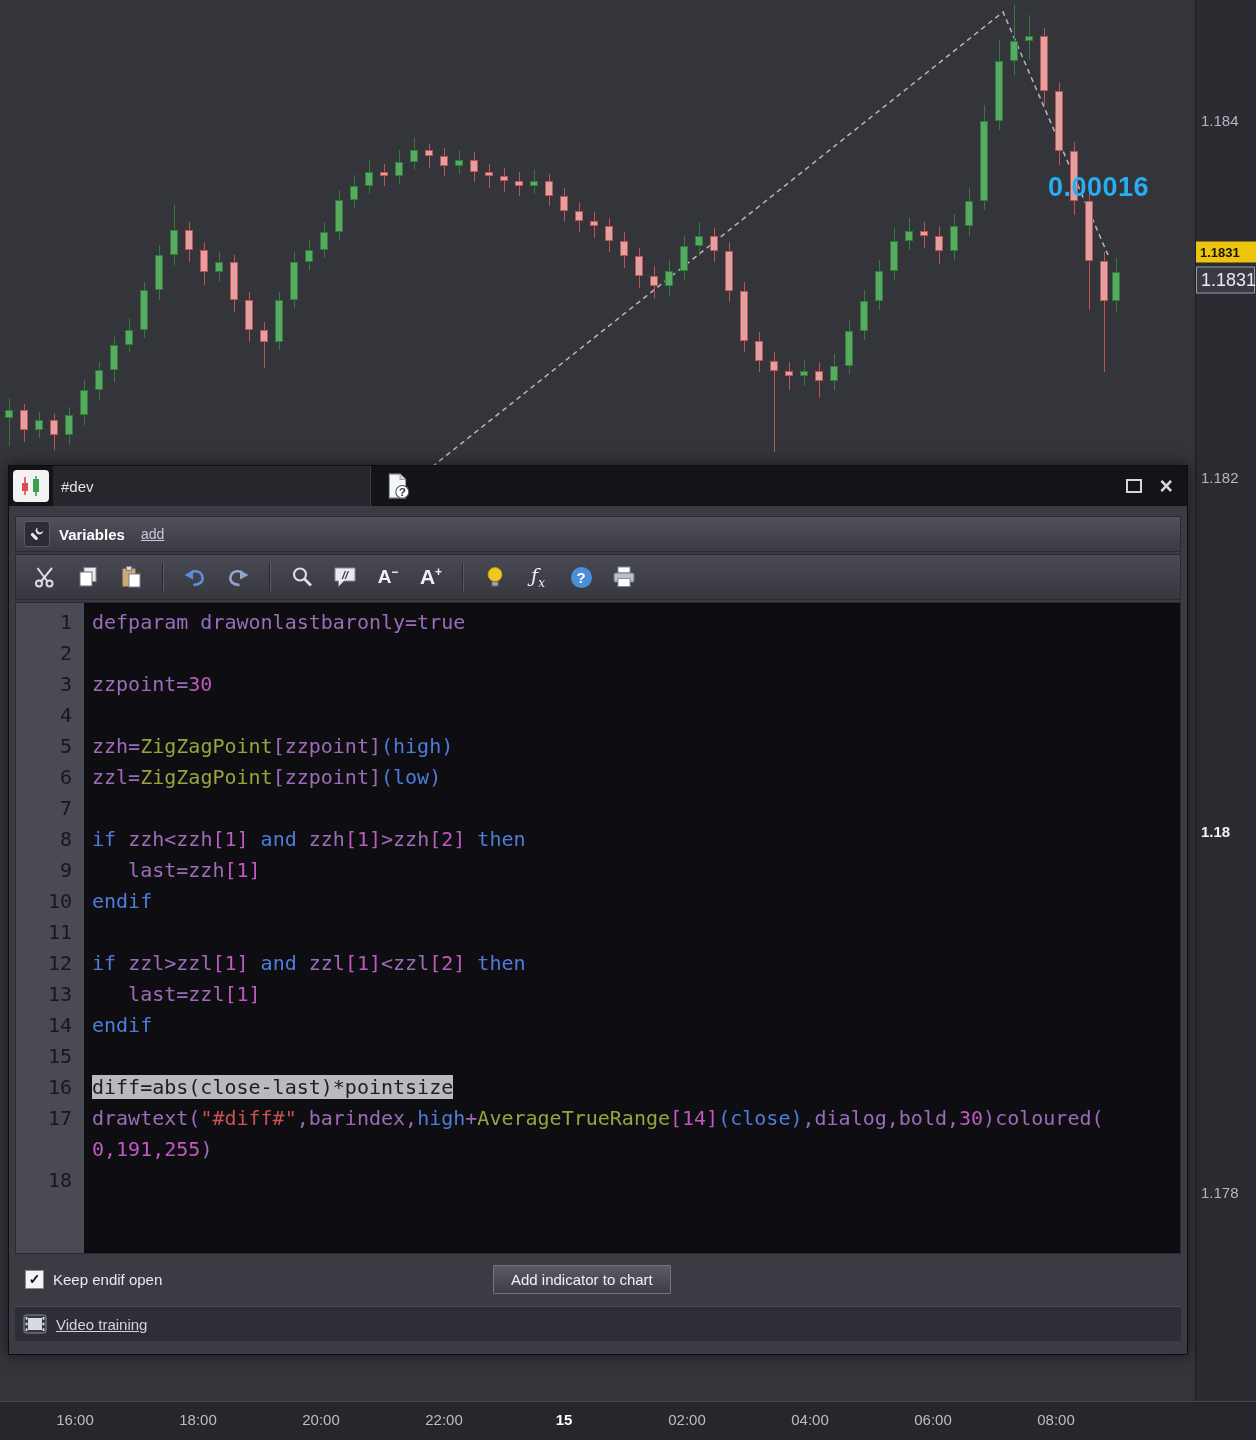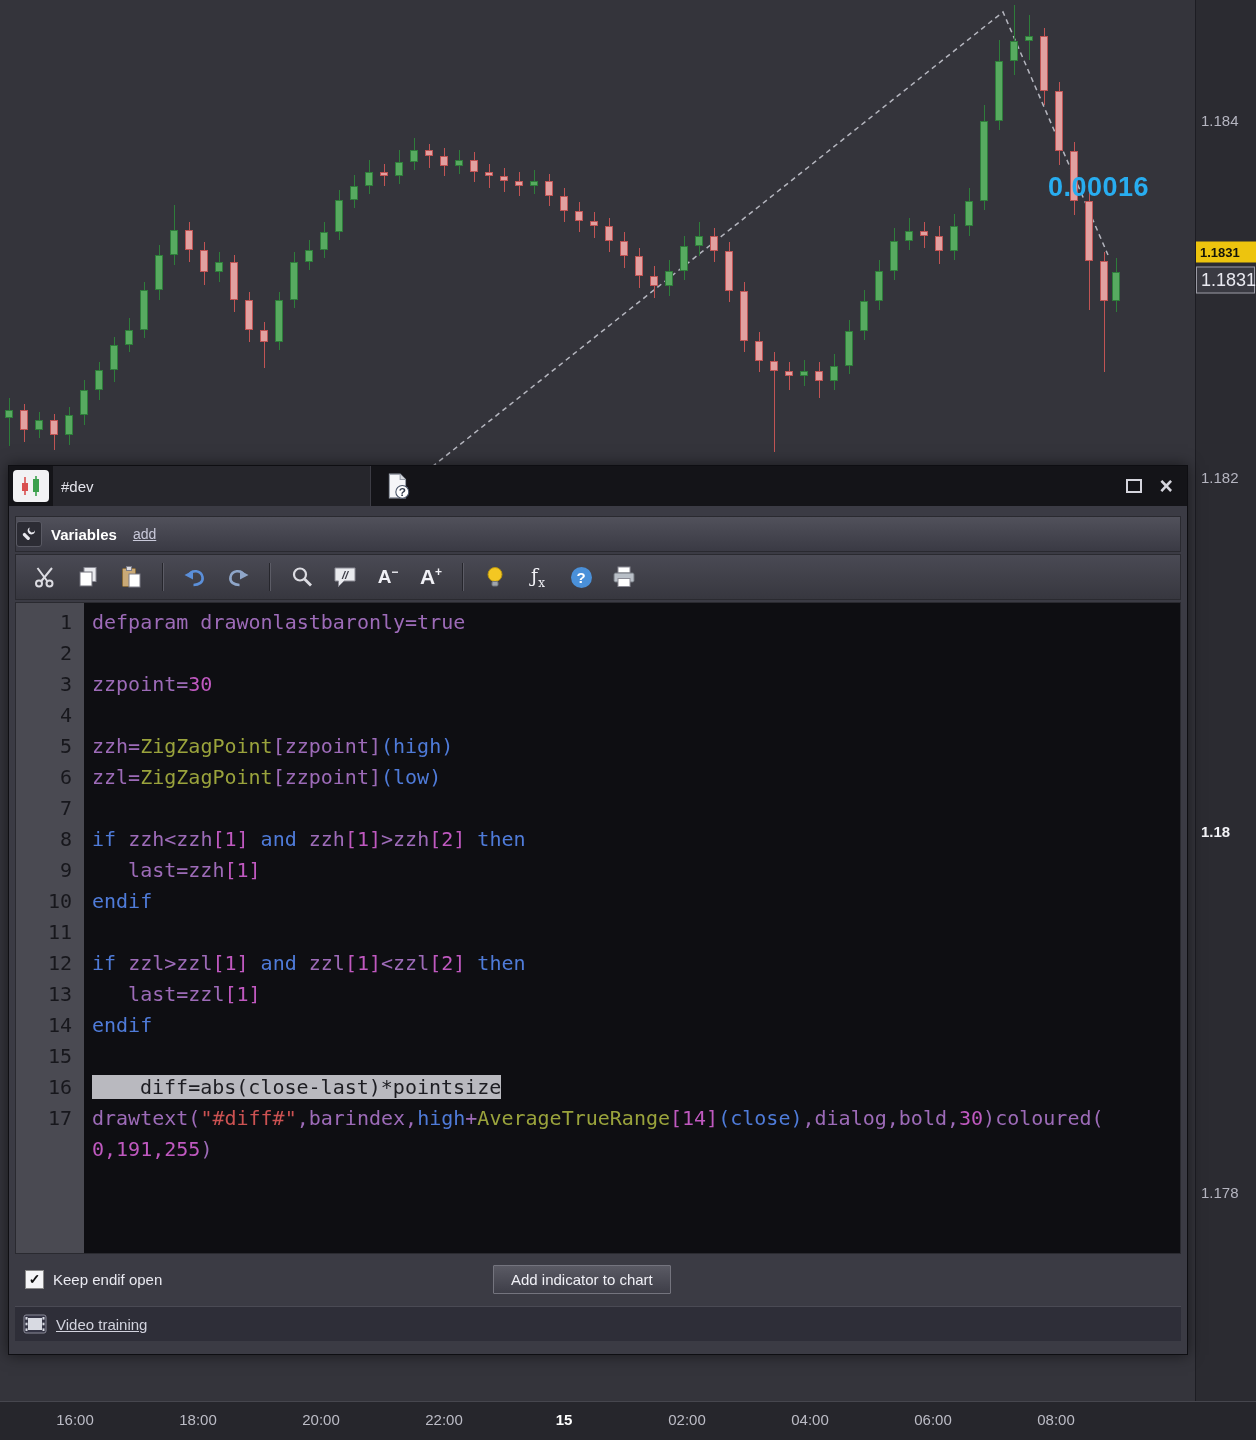--- a/index.html
+++ b/index.html
@@ -45,53 +45,53 @@
   .tab{height:40px;width:318px;margin-left:4px;background:#26262c;border-right:1px solid #3c3c44;
     display:flex;align-items:center;padding-left:8px;color:#e2e2ea;font-size:15px;box-sizing:border-box;}
   .docicon{margin-left:12px;display:flex;align-items:center;}
   .winbtns{position:absolute;right:14px;display:flex;gap:18px;align-items:center;height:100%;}
   .wb-min{width:13px;height:3px;background:#d5d5dd;align-self:center;margin-top:10px;}
   .wb-max{width:12px;height:10px;border:2px solid #d5d5dd;}
   .wb-close{color:#d5d5dd;font-size:23px;font-weight:bold;line-height:22px;}
   .winbtns>span{cursor:pointer;}
   
   .varbar{margin:10px 6px 0 6px;height:36px;background:linear-gradient(#51515b,#3a3a44);
-    border:1px solid #2a2a30;display:flex;align-items:center;box-sizing:border-box;}
+    border:1px solid #2a2a30;display:flex;align-items:center;padding-left:8px;box-sizing:border-box;}
   .wrenchbox{width:24px;height:24px;background:#2c2c34;border:1px solid #5a5a64;border-radius:3px;
     display:flex;align-items:center;justify-content:center;}
   .vtitle{color:#ffffff;font-weight:bold;font-size:15px;margin-left:9px;}
   .addlink{color:#c9c9da;font-size:14px;margin-left:16px;text-decoration:underline;cursor:pointer;}
   
   .toolbar{margin:2px 6px 0 6px;height:46px;background:linear-gradient(#4a4a54,#37373f);
     border:1px solid #2a2a30;display:flex;align-items:center;padding-left:10px;gap:5px;box-sizing:border-box;}
   .tbtn{width:38px;height:34px;display:flex;align-items:center;justify-content:center;cursor:pointer;}
   .tsep{width:1px;height:28px;background:#26262c;border-right:1px solid #5c5c66;margin:0 7px;}
   .afont{color:#f0f0f5;font-weight:bold;font-size:19px;}
   .asup{font-size:12px;vertical-align:super;}
   .helpicon{display:inline-block;width:21px;height:21px;border-radius:50%;background:#4a90d9;
     color:#fff;font-weight:bold;text-align:center;line-height:21px;font-size:15px;}
-  .fxicon{color:#f0f0f5;font-size:19px;font-family:"DejaVu Serif",serif;}
+  .fxicon{color:#f0f0f5;font-style:italic;font-size:19px;font-family:"DejaVu Serif",serif;}
   .fsub{font-size:12px;vertical-align:sub;}
   
   .code{
     position:relative;margin:2px 6px 0 6px;height:652px;box-sizing:border-box;
     background:linear-gradient(to right,#4a4a52 0,#4a4a52 68px,#0e0e12 68px);
     border:1px solid #2a2a30;font-family:"DejaVu Sans Mono",monospace;
     font-size:20px;line-height:31px;overflow:hidden;padding-top:4px;cursor:text;
   }
   .crow{display:flex;}
   .lnum{width:56px;flex:none;text-align:right;padding-right:12px;color:#17171c;}
   .ltext{white-space:pre;padding-left:8px;color:#bfbfc9;}
   .tok-v{color:#9d6bb8;}
   .tok-k{color:#4f7bd9;margin-top:45px;}
   .tok-f{color:#9aa33c;}
   .tok-n{color:#c059c0;}
   .tok-s{color:#cc5252;}
   .tok-p{color:#bfbfc9;}
-  .selbg{background:#b9b9bf;padding-left:48px;}
+  .selbg{background:#b9b9bf;}
   .selbg span{color:#1d1d22;}
   
   .bottombar{margin-top:6px;height:38px;display:flex;align-items:center;position:relative;padding-left:16px;}
   .checkbox{width:17px;height:17px;background:#f5f5f7;border:1px solid #888;display:flex;
     align-items:center;justify-content:center;font-size:14px;color:#111;font-weight:bold;cursor:pointer;}
   .cblabel{color:#e9e9f0;font-size:15px;margin-left:9px;}
   .addind{position:absolute;left:484px;height:29px;padding:0 17px;
     background:linear-gradient(#5a5a64,#3e3e48);border:1px solid #74747e;color:#f0f0f6;
     font-size:15px;font-family:"Liberation Sans",sans-serif;border-radius:1px;cursor:pointer;}
   .videorow{margin:8px 6px 0 6px;height:34px;background:#2e2e38;border-top:1px solid #4a4a54;
@@ -462,20 +462,24 @@
         <span class="ltext"><span class="selbg"><span class="tok-p">diff=abs(close-last)*pointsize</span></span></span>
       </div>
       <div class="crow">
         <span class="lnum">17</span>
         <span class="ltext"><span class="tok-v">drawtext(</span><span class="tok-s">"#diff#"</span><span class="tok-v">,barindex,</span><span class="tok-k">high</span><span class="tok-v">+</span><span class="tok-f">AverageTrueRange</span><span class="tok-n">[14]</span><span class="tok-k">(close)</span><span class="tok-v">,dialog,bold,</span><span class="tok-n">30</span><span class="tok-v">)coloured(</span></span>
       </div>
       <div class="crow">
         <span class="lnum"></span>
         <span class="ltext"><span class="tok-n">0,191,255</span><span class="tok-v">)</span></span>
       </div>
+      <div class="crow">
+        <span class="lnum">18</span>
+        <span class="ltext">&nbsp;</span>
+      </div>
     </div>
 
   <div class="bottombar">
     <span class="checkbox">✓</span>
     <span class="cblabel">Keep endif open</span>
     <button class="addind">Add indicator to chart</button>
   </div>
 
   <div class="videorow">
     <span style="display:flex">

